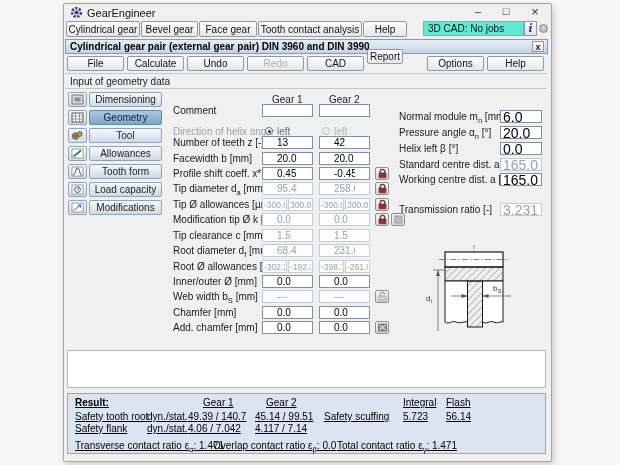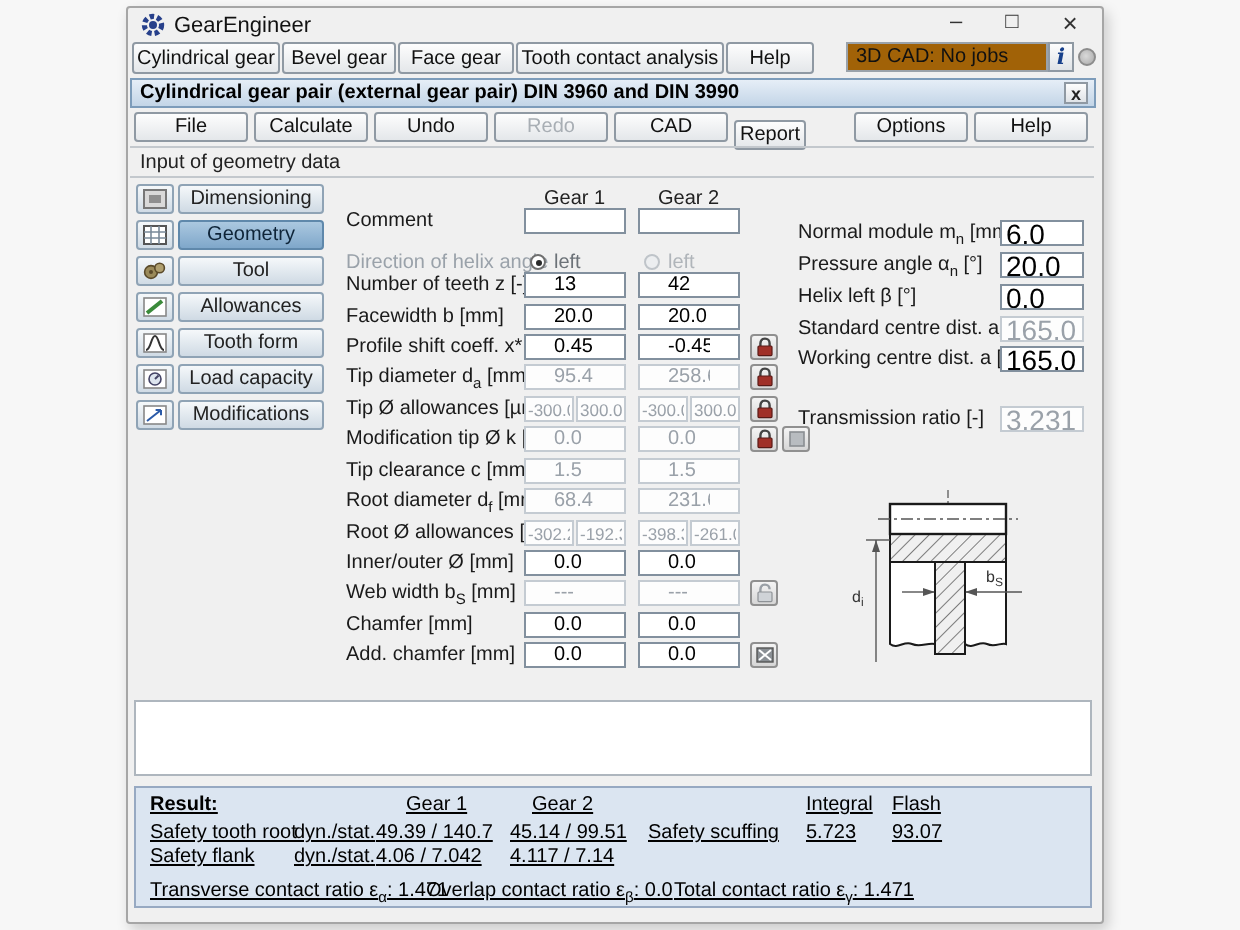--- a/index.html
+++ b/index.html
@@ -7,21 +7,21 @@
   .abs{position:absolute;}
   .window{position:absolute;left:63px;top:3px;width:487px;height:457px;background:#f0f0f0;
           border:1px solid #a6a6a6;border-radius:2px;box-shadow:2px 3px 7px rgba(0,0,0,.18);}
   .titlebar-text{position:absolute;left:87px;top:7px;font-size:11px;color:#111;white-space:nowrap;}
   .winctl{position:absolute;top:4px;width:20px;height:15px;border:none;background:transparent;
           font-size:11px;color:#333;text-align:center;line-height:15px;padding:0;cursor:default;}
   .mbtn{position:absolute;box-sizing:border-box;height:16px;background:linear-gradient(#fdfdfd,#e4e7ea);
         border:1px solid #8f99a3;border-radius:2px;font-family:"Liberation Sans",sans-serif;
         font-size:10px;color:#111;text-align:center;line-height:13px;padding:0;white-space:nowrap;}
   .mbtn.dis{color:#a8aeb4;}
-  .cadfield{position:absolute;box-sizing:border-box;height:15px;background:#a16207;border:1px solid #9aa2aa;
+  .cadfield{position:absolute;box-sizing:border-box;height:15px;background:#5eead4;border:1px solid #9aa2aa;
             font-size:10px;color:#111;line-height:13px;padding:0 4px;white-space:nowrap;}
   .infobtn{position:absolute;box-sizing:border-box;width:13px;height:15px;background:linear-gradient(#fdfdfd,#dfe3e7);
            border:1px solid #8f99a3;font-family:"DejaVu Serif",serif;font-style:italic;font-weight:bold;
            font-size:11px;color:#17408b;text-align:center;line-height:12px;padding:0;}
   .led{position:absolute;width:9px;height:9px;border-radius:50%;
        background:radial-gradient(circle at 3px 3px,#d9d9d9,#a9a9a9);border:1px solid #8c8c8c;box-sizing:border-box;}
   .dochdr{position:absolute;box-sizing:border-box;left:65px;top:39px;width:483px;height:15px;
           background:linear-gradient(#e6eef7,#c3d5e7);border:1px solid #7d9cba;}
   .dochdr-text{position:absolute;left:70px;top:41px;font-size:10px;font-weight:bold;color:#000;white-space:nowrap;}
   .dochdr-close{position:absolute;left:532px;top:41px;width:12px;height:11px;box-sizing:border-box;
@@ -96,21 +96,21 @@
 
   <div class="dochdr"></div>
   <span class="dochdr-text">Cylindrical gear pair (external gear pair) DIN 3960 and DIN 3990</span>
   <button class="dochdr-close">x</button>
 
   <button class="mbtn" style="left:67px;top:56px;width:57px;height:15px">File</button>
   <button class="mbtn" style="left:127px;top:56px;width:57px;height:15px">Calculate</button>
   <button class="mbtn" style="left:187px;top:56px;width:57px;height:15px">Undo</button>
   <button class="mbtn dis" style="left:247px;top:56px;width:57px;height:15px">Redo</button>
   <button class="mbtn" style="left:307px;top:56px;width:57px;height:15px">CAD</button>
-  <button class="mbtn" style="left:367px;top:60px;width:36px;height:15px">Report</button>
+  <button class="mbtn" style="left:367px;top:49px;width:36px;height:15px">Report</button>
   <button class="mbtn" style="left:427px;top:56px;width:57px;height:15px">Options</button>
   <button class="mbtn" style="left:487px;top:56px;width:57px;height:15px">Help</button>
 
   <div class="rule" style="top:73px"></div>
   <span class="section-title">Input of geometry data</span>
   <div class="rule" style="top:88px"></div>
 
   <button class="sicon" style="top:92px">
     <svg width="13" height="11" viewBox="0 0 13 11">
         <rect x="1" y="1" width="11" height="9" fill="#d9d9d9" stroke="#777" stroke-width="1"></rect>
@@ -373,21 +373,21 @@
   <span class="rt" style="left:266px;top:397px">Gear 2</span>
   <span class="rt" style="left:403px;top:397px">Integral</span>
   <span class="rt" style="left:446px;top:397px">Flash</span>
 
   <span class="rt" style="left:75px;top:411px">Safety tooth root</span>
   <span class="rt" style="left:147px;top:411px">dyn./stat.</span>
   <span class="rt" style="left:188px;top:411px">49.39 / 140.7</span>
   <span class="rt" style="left:255px;top:411px">45.14 / 99.51</span>
   <span class="rt" style="left:324px;top:411px">Safety scuffing</span>
   <span class="rt" style="left:403px;top:411px">5.723</span>
-  <span class="rt" style="left:446px;top:411px">93.07</span>
+  <span class="rt" style="left:446px;top:411px">56.14</span>
 
   <span class="rt" style="left:75px;top:423px">Safety flank</span>
   <span class="rt" style="left:147px;top:423px">dyn./stat.</span>
   <span class="rt" style="left:188px;top:423px">4.06  / 7.042</span>
   <span class="rt" style="left:255px;top:423px">4.117 / 7.14</span>
 
   <span class="rt" style="left:75px;top:440px"><span>Transverse contact ratio ε</span><sub>α</sub><span>:  1.471</span></span>
   <span class="rt" style="left:213px;top:440px"><span>Overlap contact ratio ε</span><sub>β</sub><span>:  0.0</span></span>
   <span class="rt" style="left:337px;top:440px"><span>Total contact ratio ε</span><sub>γ</sub><span>:  1.471</span></span>
 

